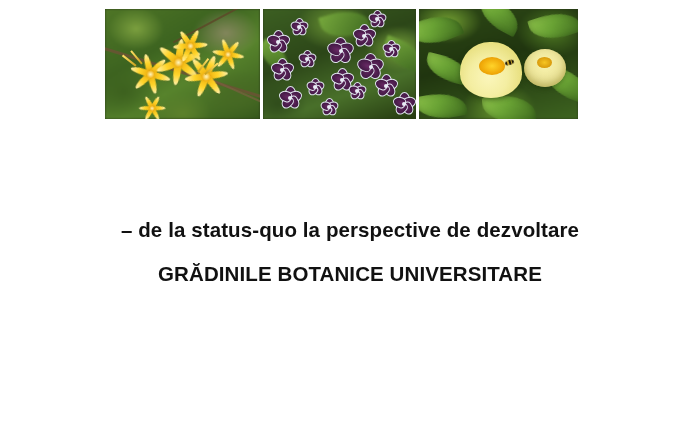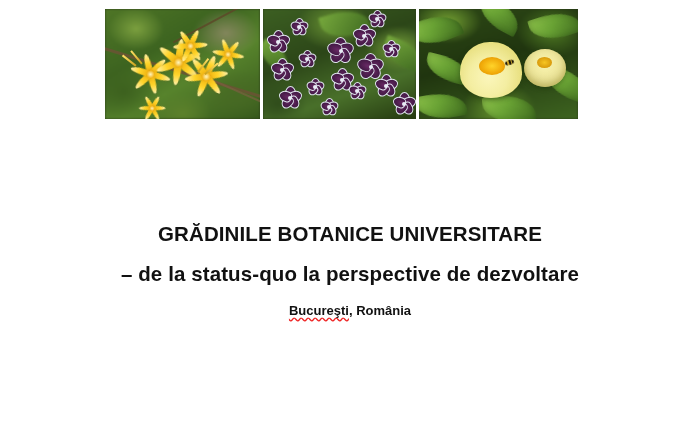--- a/index.html
+++ b/index.html
@@ -451,18 +451,15 @@
 
     <div class="peony-side"></div>
     <div class="peony-main"></div>
     <div class="peony-center"></div>
     <div class="peony-center2"></div>
     <div class="bee"></div>
   </div>
 </div>
 
 <div id="text-block">
+  <div id="title-line-2">– de la status-quo la perspective de dezvoltare</div>
   <div id="title-line-1">GRĂDINILE BOTANICE UNIVERSITARE</div>
-  <div id="title-line-2">– de la status-quo la perspective de dezvoltare</div>
-  <div id="event-location">
-    <span class="misspelled">Bucureşti</span><span>, </span><span>România</span>
-  </div>
 </div>
 
 </body></html>

